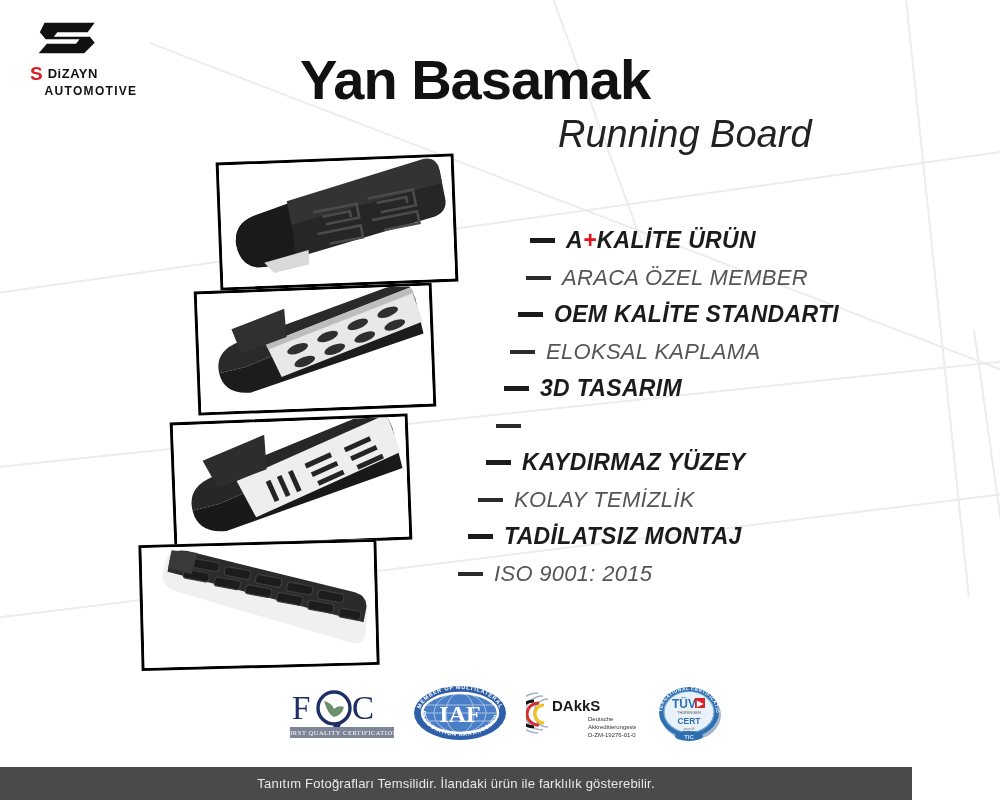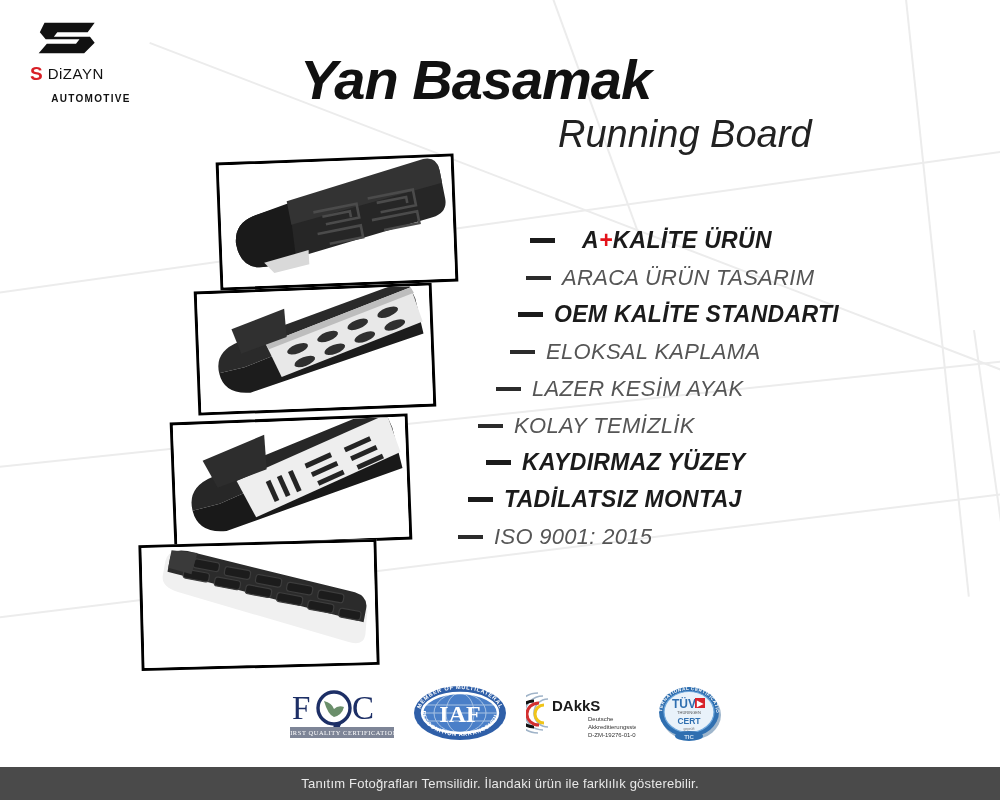--- a/index.html
+++ b/index.html
@@ -12,27 +12,27 @@
   #stage{position:absolute;inset:0;width:1000px;height:800px;overflow:hidden;background:#fff;}
 
   
   .bgline{position:absolute;background:#ececec;transform-origin:0 0;pointer-events:none;}
 
   
   #logo-block{position:absolute;left:22px;top:14px;width:140px;}
   .logo-mark{width:70px;height:48px;display:block;margin-left:12px;}
   .logo-word{display:flex;align-items:center;margin-top:2px;margin-left:8px;}
   .logo-s{color:#d81f26;font-weight:bold;font-size:19px;letter-spacing:0px;line-height:1;}
-  .logo-dizayn{color:#111;font-weight:normal;font-size:15px;letter-spacing:.5px;line-height:1;margin-left:5px;}
-  .logo-auto{color:#111;font-size:10px;font-weight:bold;letter-spacing:1.3px;text-align:center;width:118px;margin-left:10px;margin-top:10px;}
+  .logo-dizayn{color:#111;font-weight:bold;font-size:13px;letter-spacing:.5px;line-height:1;margin-left:5px;}
+  .logo-auto{color:#111;font-size:12px;font-weight:bold;letter-spacing:1.3px;text-align:center;width:118px;margin-left:10px;margin-top:1px;}
 
   
   #title-main{
     position:absolute;left:300px;top:52px;width:430px;
-    font-size:56px;font-weight:bold;font-style:italic;color:#111;
+    font-size:56px;font-weight:bold;color:#111;
     letter-spacing:-1px;line-height:1;white-space:nowrap;
   }
   #title-sub{
     position:absolute;left:558px;top:115px;
     font-size:38px;font-style:italic;color:#222;font-weight:400;
     letter-spacing:0px;line-height:1;white-space:nowrap;
   }
 
   
   .photo-frame{position:absolute;border:3px solid #000;background:#fff;overflow:hidden;}
@@ -47,21 +47,21 @@
   .feat.light .feat-text{font-weight:400;font-size:22px;color:#555;}
   .feat.bold .dash{height:5px;background:#1b1b1b;}
   .plus{color:#e3121a;}
 
   
   #certs{position:absolute;left:290px;top:682px;width:430px;height:62px;display:flex;align-items:center;gap:18px;}
   .cert{height:58px;display:flex;align-items:center;justify-content:center;}
 
   
   #footer-bar{
-    position:absolute;left:0;bottom:0;width:1000px;height:33px;
+    position:absolute;left:0;bottom:0;width:912px;height:33px;
     background:#4a4a4a;display:flex;align-items:center;justify-content:center;
   }
   #footer-text{color:#e8e8e8;font-size:13px;letter-spacing:.2px;}
 </style>
 </head>
 <body>
 
 <div id="stage">
 
   <div class="bgline" style="left:150px;top:42px;width:1100px;height:1.6px;transform:rotate(21deg);"></div>
@@ -172,54 +172,57 @@
           <rect x="164" y="46" width="26" height="9" rx="3"></rect>
           <rect x="196" y="48" width="22" height="9" rx="3"></rect>
         </g>
         <path d="M20 22 L46 20 L44 42 L20 40 Z" fill="#3a3a3a"></path>
       </g>
     </svg>
   </div>
 
   <div id="features">
 
-    <div class="feat bold" style="padding-left:90px;gap:16px;">
+    <div class="feat bold" style="padding-left:90px;">
       <span class="dash"></span>
       <span class="feat-text"><span>A</span><span class="plus">+</span><span>KALİTE ÜRÜN</span></span>
     </div>
 
     <div class="feat light" style="padding-left:86px;">
       <span class="dash"></span>
-      <span class="feat-text">ARACA ÜRÜN TASARIM</span>
+      <span class="feat-text">ARACA ÖZEL MEMBER</span>
     </div>
 
     <div class="feat bold" style="padding-left:78px;">
       <span class="dash"></span>
       <span class="feat-text">OEM KALİTE STANDARTI</span>
     </div>
 
     <div class="feat light" style="padding-left:70px;">
       <span class="dash"></span>
       <span class="feat-text">ELOKSAL KAPLAMA</span>
     </div>
 
+    <div class="feat bold" style="padding-left:64px;">
+      <span class="dash"></span>
+      <span class="feat-text">3D TASARIM</span>
+    </div>
 
     <div class="feat light" style="padding-left:56px;">
       <span class="dash"></span>
-      <span class="feat-text">LAZER KESİM AYAK</span>
+    </div>
+
+    <div class="feat bold" style="padding-left:46px;">
+      <span class="dash"></span>
+      <span class="feat-text">KAYDIRMAZ YÜZEY</span>
     </div>
 
     <div class="feat light" style="padding-left:38px;">
       <span class="dash"></span>
       <span class="feat-text">KOLAY TEMİZLİK</span>
-    </div>
-
-    <div class="feat bold" style="padding-left:46px;">
-      <span class="dash"></span>
-      <span class="feat-text">KAYDIRMAZ YÜZEY</span>
     </div>
 
     <div class="feat bold" style="padding-left:28px;">
       <span class="dash"></span>
       <span class="feat-text">TADİLATSIZ MONTAJ</span>
     </div>
 
     <div class="feat light" style="padding-left:18px;text-align:right;">
       <span class="dash"></span>
       <span class="feat-text">ISO 9001: 2015</span>

